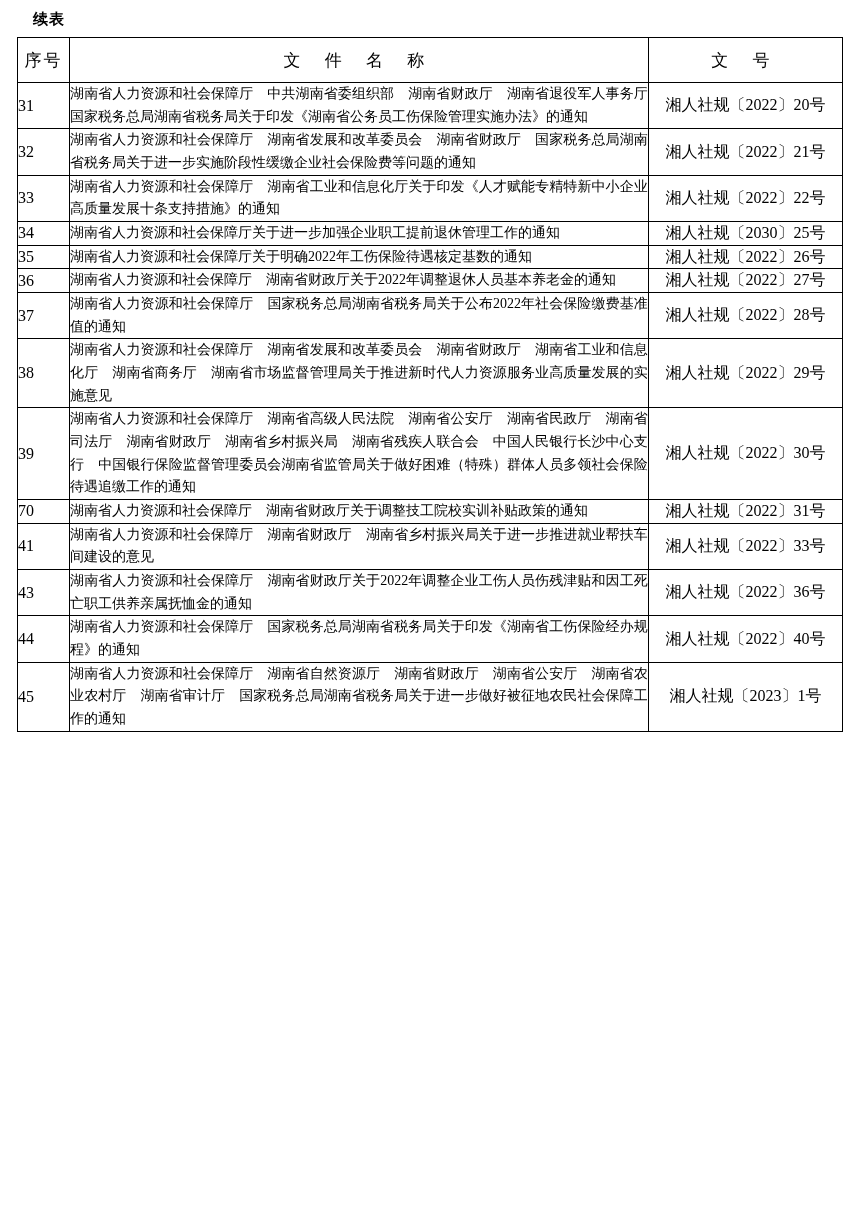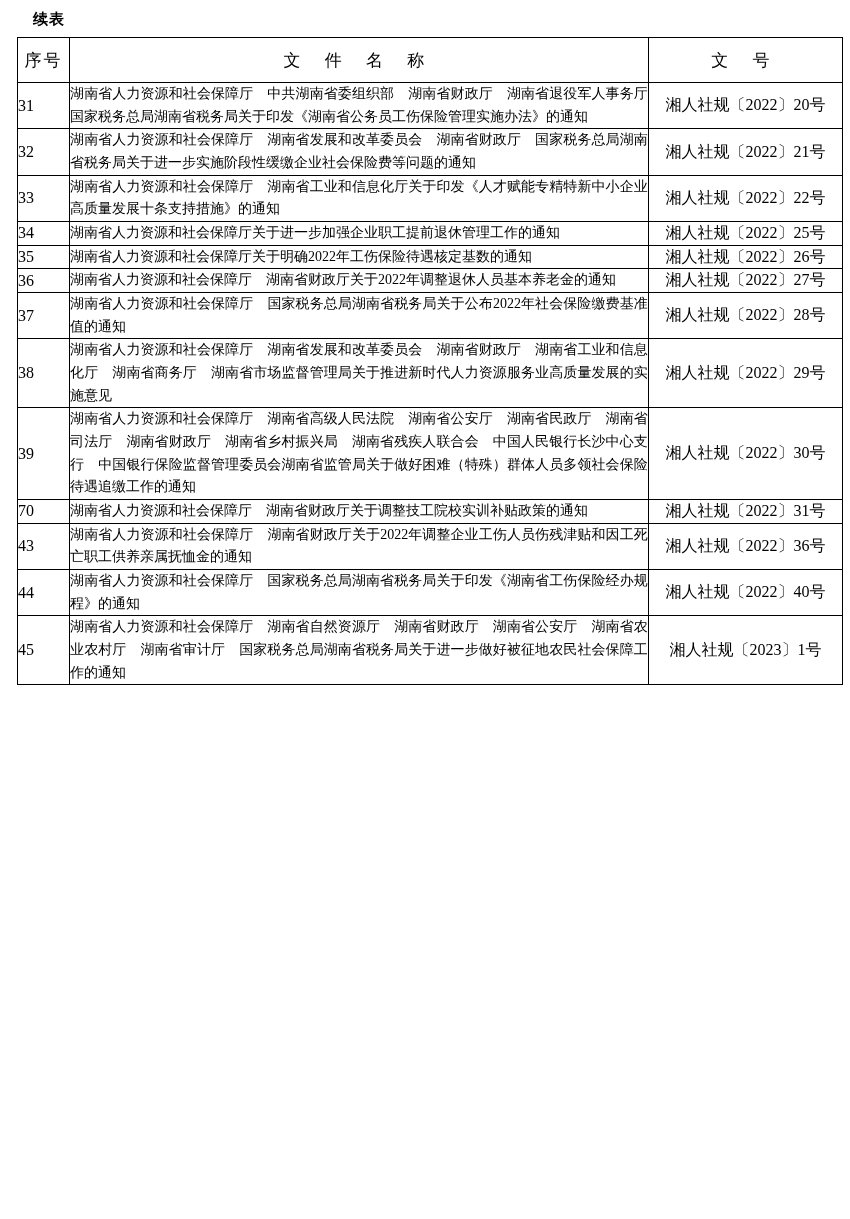--- a/index.html
+++ b/index.html
@@ -107,21 +107,21 @@
         <td class="no">湘人社规〔2022〕21号</td>
       </tr>
       <tr>
         <td class="seq">33</td>
         <td class="name">湖南省人力资源和社会保障厅　湖南省工业和信息化厅关于印发《人才赋能专精特新中小企业高质量发展十条支持措施》的通知</td>
         <td class="no">湘人社规〔2022〕22号</td>
       </tr>
       <tr>
         <td class="seq">34</td>
         <td class="name">湖南省人力资源和社会保障厅关于进一步加强企业职工提前退休管理工作的通知</td>
-        <td class="no">湘人社规〔2022〕25号</td>
+        <td class="no">湘人社规〔2030〕25号</td>
       </tr>
       <tr>
         <td class="seq">35</td>
         <td class="name">湖南省人力资源和社会保障厅关于明确2022年工伤保险待遇核定基数的通知</td>
         <td class="no">湘人社规〔2022〕26号</td>
       </tr>
       <tr>
         <td class="seq">36</td>
         <td class="name">湖南省人力资源和社会保障厅　湖南省财政厅关于2022年调整退休人员基本养老金的通知</td>
         <td class="no">湘人社规〔2022〕27号</td>
@@ -140,20 +140,25 @@
         <td class="seq">39</td>
         <td class="name">湖南省人力资源和社会保障厅　湖南省高级人民法院　湖南省公安厅　湖南省民政厅　湖南省司法厅　湖南省财政厅　湖南省乡村振兴局　湖南省残疾人联合会　中国人民银行长沙中心支行　中国银行保险监督管理委员会湖南省监管局关于做好困难（特殊）群体人员多领社会保险待遇追缴工作的通知</td>
         <td class="no">湘人社规〔2022〕30号</td>
       </tr>
       <tr>
         <td class="seq">70</td>
         <td class="name">湖南省人力资源和社会保障厅　湖南省财政厅关于调整技工院校实训补贴政策的通知</td>
         <td class="no">湘人社规〔2022〕31号</td>
       </tr>
       <tr>
+        <td class="seq">41</td>
+        <td class="name">湖南省人力资源和社会保障厅　湖南省财政厅　湖南省乡村振兴局关于进一步推进就业帮扶车间建设的意见</td>
+        <td class="no">湘人社规〔2022〕33号</td>
+      </tr>
+      <tr>
         <td class="seq">43</td>
         <td class="name">湖南省人力资源和社会保障厅　湖南省财政厅关于2022年调整企业工伤人员伤残津贴和因工死亡职工供养亲属抚恤金的通知</td>
         <td class="no">湘人社规〔2022〕36号</td>
       </tr>
       <tr>
         <td class="seq">44</td>
         <td class="name">湖南省人力资源和社会保障厅　国家税务总局湖南省税务局关于印发《湖南省工伤保险经办规程》的通知</td>
         <td class="no">湘人社规〔2022〕40号</td>
       </tr>
       <tr>

